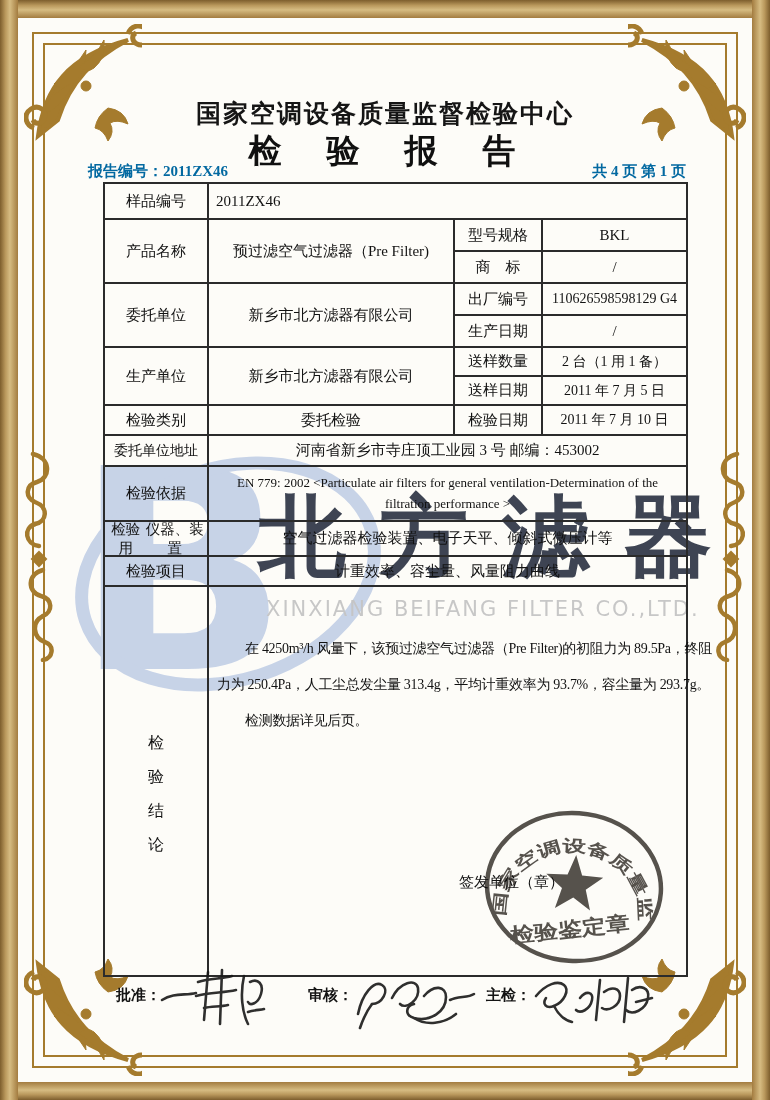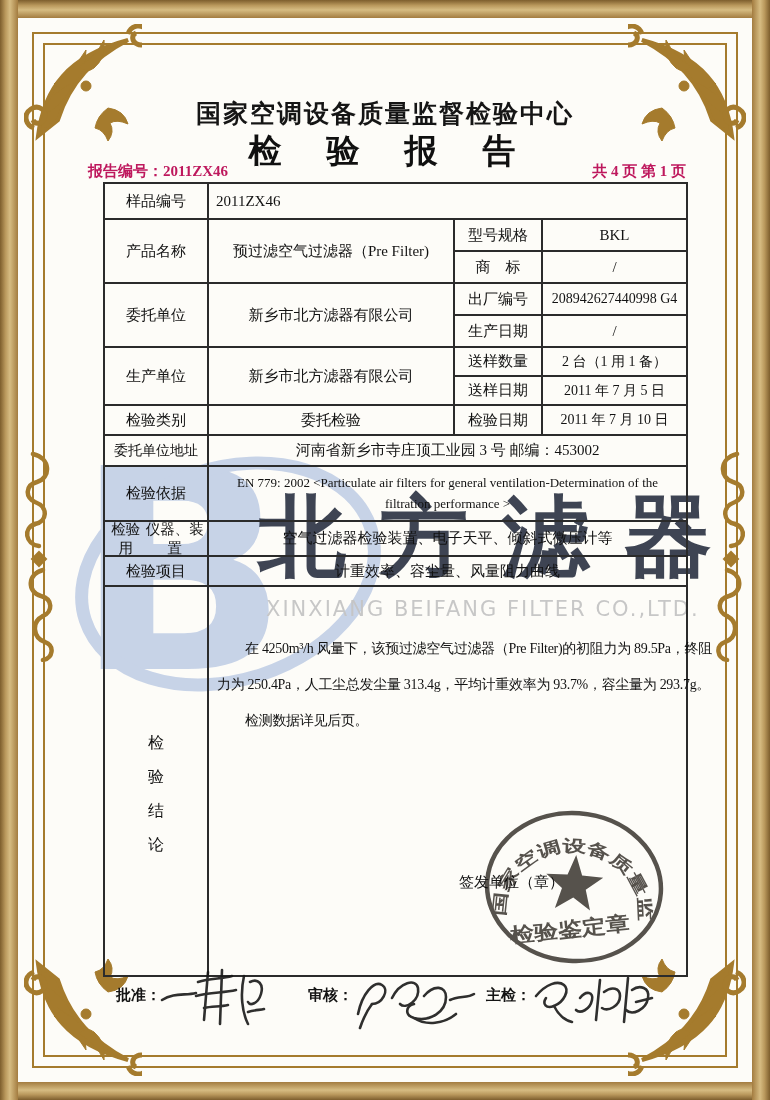--- a/index.html
+++ b/index.html
@@ -33,21 +33,21 @@
   .wm-cn{position:absolute;left:258px;top:494px;font-family:Liberation Serif, serif;
     font-weight:bold;font-size:88px;letter-spacing:34px;color:#0f172a;opacity:.8;white-space:nowrap;line-height:1;}
   .wm-en{position:absolute;left:266px;top:597px;font-family:"DejaVu Sans","Liberation Sans",sans-serif;
     font-size:21px;letter-spacing:2px;color:#c5c5c5;opacity:.95;white-space:nowrap;}
   
   .org-title{position:absolute;top:97px;left:0;right:0;text-align:center;
     font-size:25px;font-weight:bold;letter-spacing:2px;color:#151515;z-index:3;}
   .report-title{position:absolute;top:129px;left:0;right:0;text-align:center;
     font-size:33px;font-weight:bold;letter-spacing:6px;color:#101010;z-index:3;}
   .meta-row{position:absolute;top:162px;left:88px;right:84px;display:flex;justify-content:space-between;
-    font-size:15px;font-weight:bold;color:#be185d;z-index:3;}
+    font-size:15px;font-weight:bold;color:#0369a1;z-index:3;}
   
   .report-table{
     position:absolute;left:103px;top:182px;width:585px;z-index:2;
     display:grid;box-sizing:border-box;
     grid-template-columns:104px 246px 88px 143px;
     grid-template-rows:36px 32px 32px 32px 32px 29px 29px 30px 31px 55px 35px 30px 388px;
     border:2px solid #2b2b2b;
   }
   .cell{
     display:flex;align-items:center;justify-content:center;text-align:center;
@@ -175,21 +175,21 @@
     <div class="cell" style="grid-area:2/1/4/2">产品名称</div>
     <div class="cell" style="grid-area:2/2/4/3">预过滤空气过滤器（Pre Filter)</div>
     <div class="cell" style="grid-area:2/3/3/4">型号规格</div>
     <div class="cell no-r" style="grid-area:2/4/3/5">BKL</div>
     <div class="cell" style="grid-area:3/3/4/4">商　标</div>
     <div class="cell no-r" style="grid-area:3/4/4/5">/</div>
 
     <div class="cell" style="grid-area:4/1/6/2">委托单位</div>
     <div class="cell" style="grid-area:4/2/6/3">新乡市北方滤器有限公司</div>
     <div class="cell" style="grid-area:4/3/5/4">出厂编号</div>
-    <div class="cell no-r small" style="grid-area:4/4/5/5">208942627440998 G4</div>
+    <div class="cell no-r small" style="grid-area:4/4/5/5">110626598598129 G4</div>
     <div class="cell" style="grid-area:5/3/6/4">生产日期</div>
     <div class="cell no-r" style="grid-area:5/4/6/5">/</div>
 
     <div class="cell" style="grid-area:6/1/8/2">生产单位</div>
     <div class="cell" style="grid-area:6/2/8/3">新乡市北方滤器有限公司</div>
     <div class="cell" style="grid-area:6/3/7/4">送样数量</div>
     <div class="cell no-r small" style="grid-area:6/4/7/5">2 台（1 用 1 备）</div>
     <div class="cell" style="grid-area:7/3/8/4">送样日期</div>
     <div class="cell no-r small" style="grid-area:7/4/8/5">2011 年 7 月 5 日</div>
 

